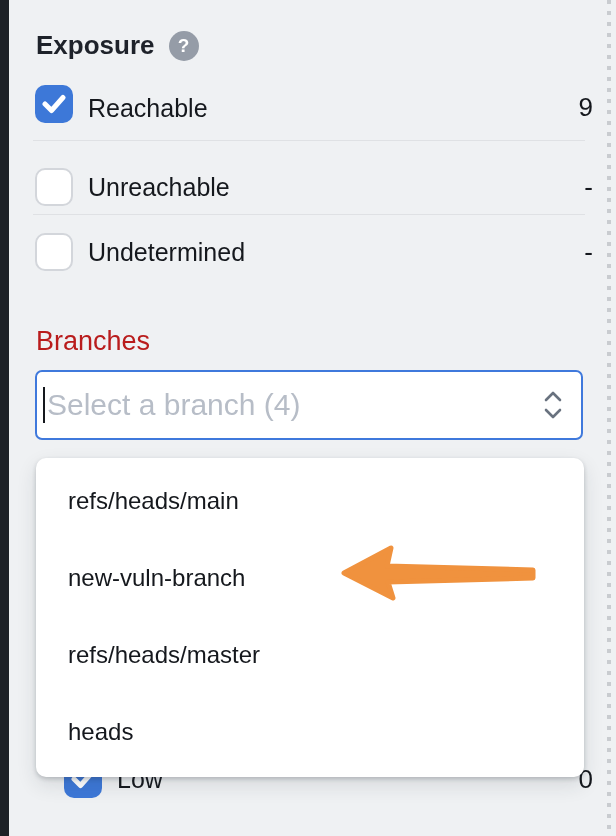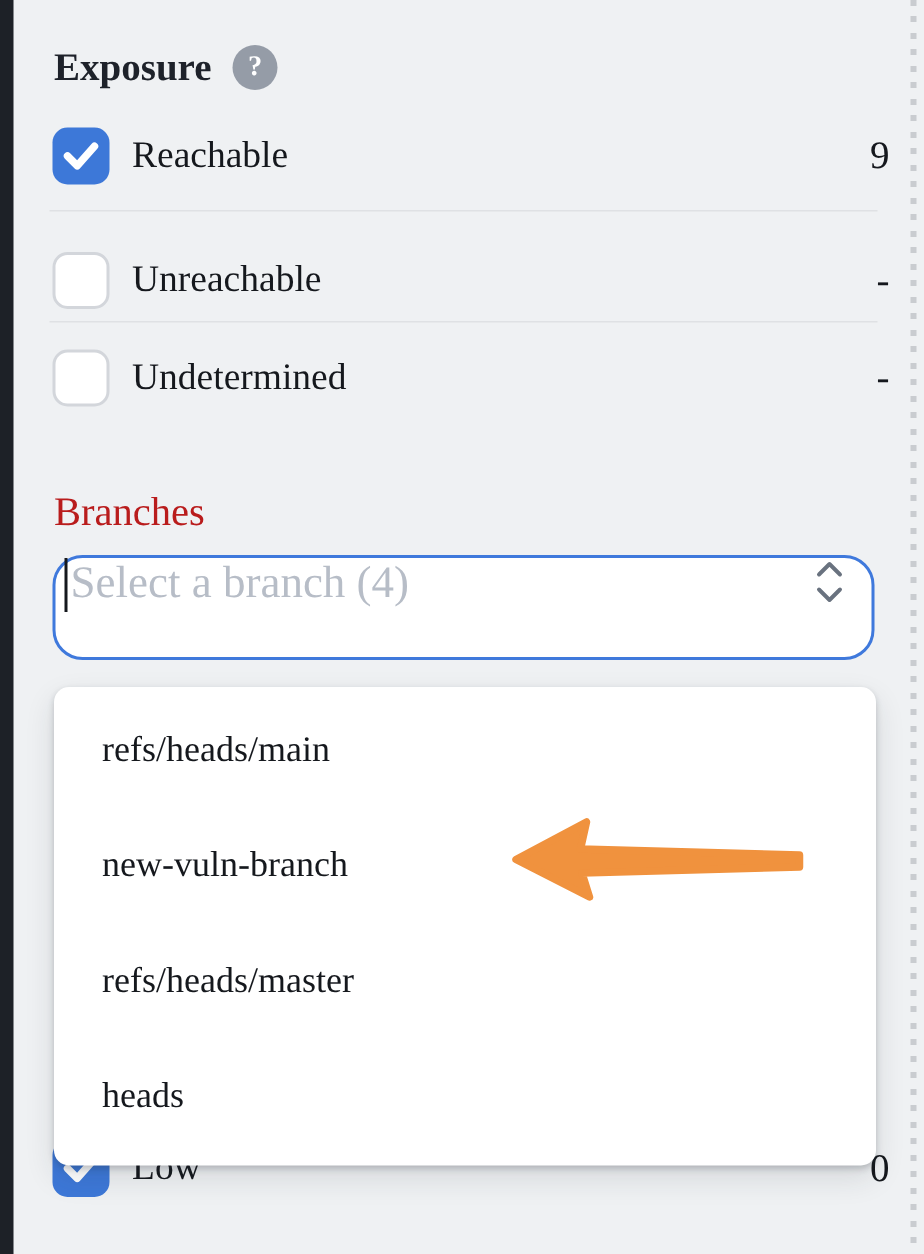--- a/index.html
+++ b/index.html
@@ -1,55 +1,55 @@
 <!DOCTYPE html>
 <html><head>
 <meta charset="utf-8">
 <style>
   html,body{margin:0;padding:0;}
   body{font-family:"Liberation Sans", sans-serif;}
   .screen{
-    position:relative;width:616px;height:836px;background:#eff1f3;overflow:hidden;font-family:Liberation Serif, serif;
+    position:relative;width:616px;height:836px;background:#eff1f3;overflow:hidden;
   }
   .side-rail{position:absolute;left:0;top:0;width:9px;height:836px;background:#1d2127;}
   .dotted-divider{
     position:absolute;left:607px;top:0;width:4px;height:836px;
     background:repeating-linear-gradient(to bottom,#c9ccd0 0 4px,transparent 4px 11px);
   }
   .exposure-header{position:absolute;left:36px;top:30px;display:flex;align-items:center;gap:14px;}
   .section-title{font-size:26px;font-weight:600;color:#1e222a;}
   .help-icon{
     width:30px;height:30px;border-radius:50%;background:#959ca7;color:#ffffff;
     font-size:19px;font-weight:700;display:flex;align-items:center;justify-content:center;
     user-select:none;
   }
   .filter-row{
     position:absolute;left:35px;right:23px;height:38px;
     display:flex;align-items:center;
   }
-  .row-reachable{top:85px;}
+  .row-reachable{top:85px;align-items:flex-end;}
   .row-unreachable{top:158px;margin-top:10px;}
   .row-undetermined{top:233px;justify-content:space-between;}
-  .row-low{top:758px;height:42px;z-index:1;}
+  .row-low{top:758px;height:42px;z-index:1;margin-left:29px;}
   .checkbox{
     width:38px;height:38px;border-radius:10px;box-sizing:border-box;flex:none;
     display:flex;align-items:center;justify-content:center;
   }
   .checkbox.checked{background:#3d78d8;}
   .checkbox.unchecked{background:#ffffff;border:2px solid #d3d6db;}
   .row-label{margin-left:15px;font-size:25px;color:#15181d;}
   .row-count{margin-left:auto;font-size:26px;color:#15181d;}
   .row-divider{position:absolute;left:33px;right:31px;height:1px;background:#dfe1e4;}
   .divider-1{top:140px;}
   .divider-2{top:214px;}
   .branches-label{position:absolute;left:36px;top:326px;font-size:27px;font-weight:500;color:#b91c1c;}
   .branch-select{
     position:absolute;left:35px;top:370px;width:548px;height:70px;box-sizing:border-box;
-    background:#ffffff;border:2px solid #3f79dc;border-radius:20px;
-    display:flex;align-items:flex-start;padding:0 16px 0 6px;cursor:text;
+    background:#ffffff;border:2px solid #3f79dc;border-radius:7px;
+    display:flex;align-items:center;padding:0 16px 0 6px;cursor:text;
   }
   .text-caret{width:2px;height:36px;background:#15181d;flex:none;}
   .select-placeholder{font-size:30px;color:#b7bdc7;margin-left:2px;white-space:nowrap;}
   .chevron-updown-icon{margin-left:auto;display:flex;align-items:center;}
   .branch-dropdown{
     position:absolute;left:36px;top:458px;width:548px;height:319px;box-sizing:border-box;
     background:#ffffff;border-radius:10px;z-index:3;padding-top:4px;
     box-shadow:0 2px 4px rgba(32,40,52,0.22),0 8px 20px rgba(32,40,52,0.12);
   }
   .dropdown-option{

